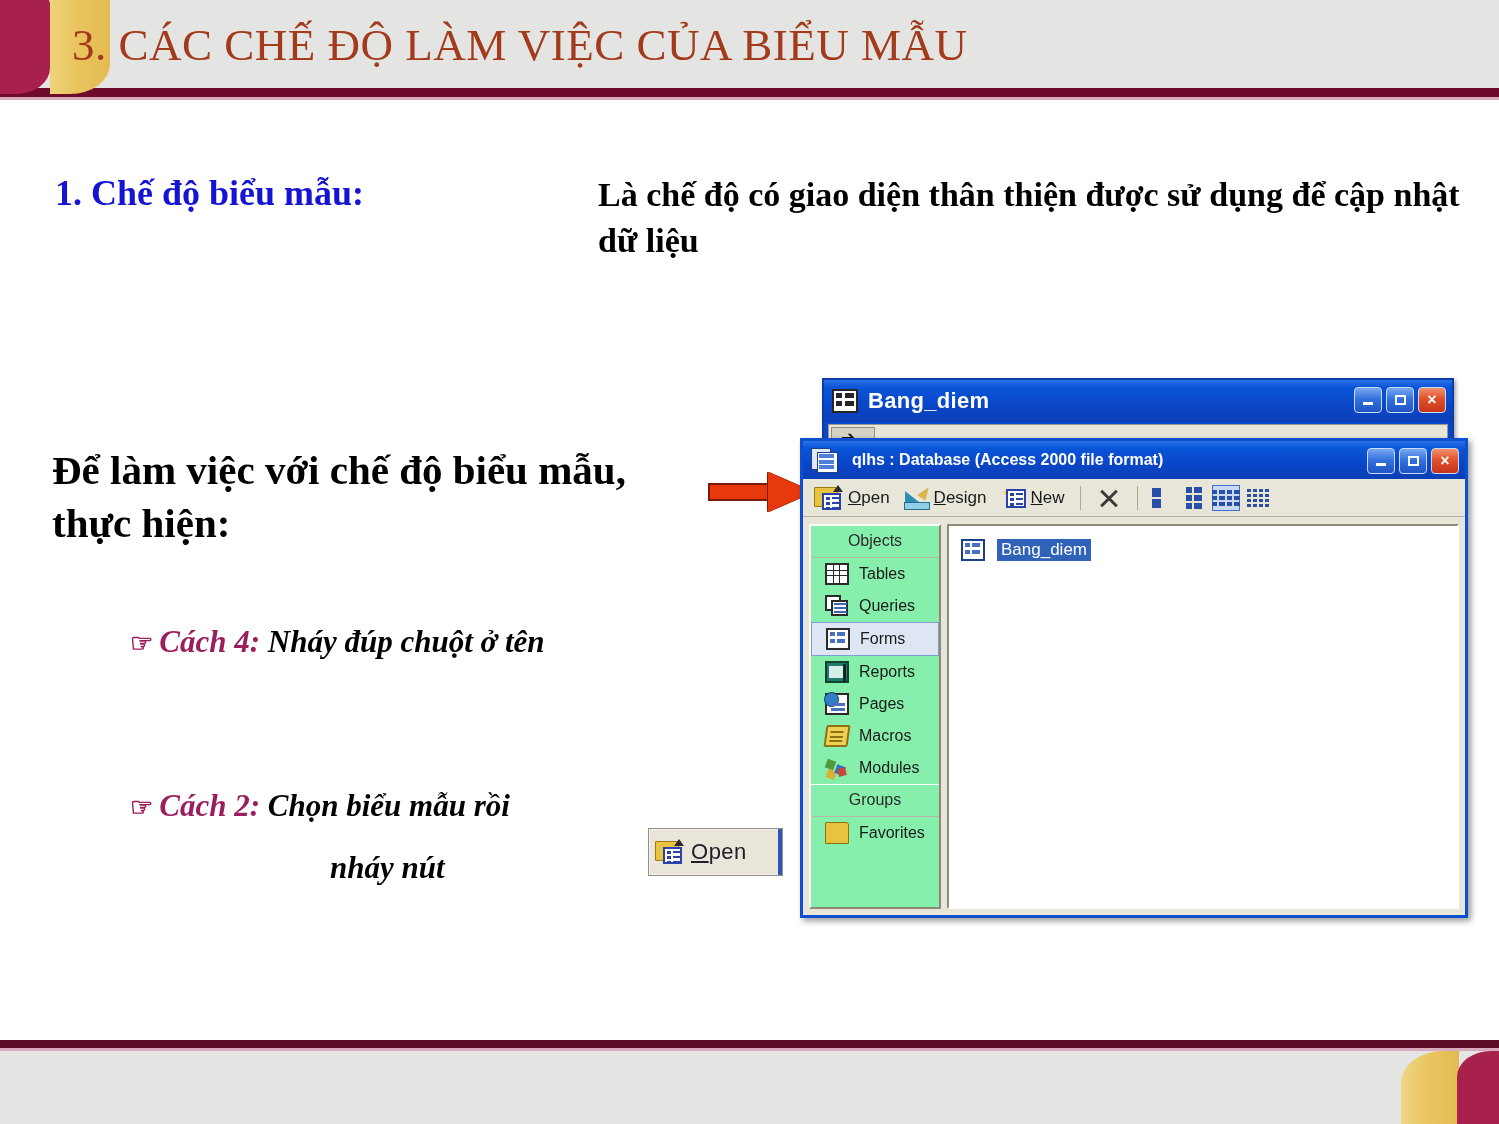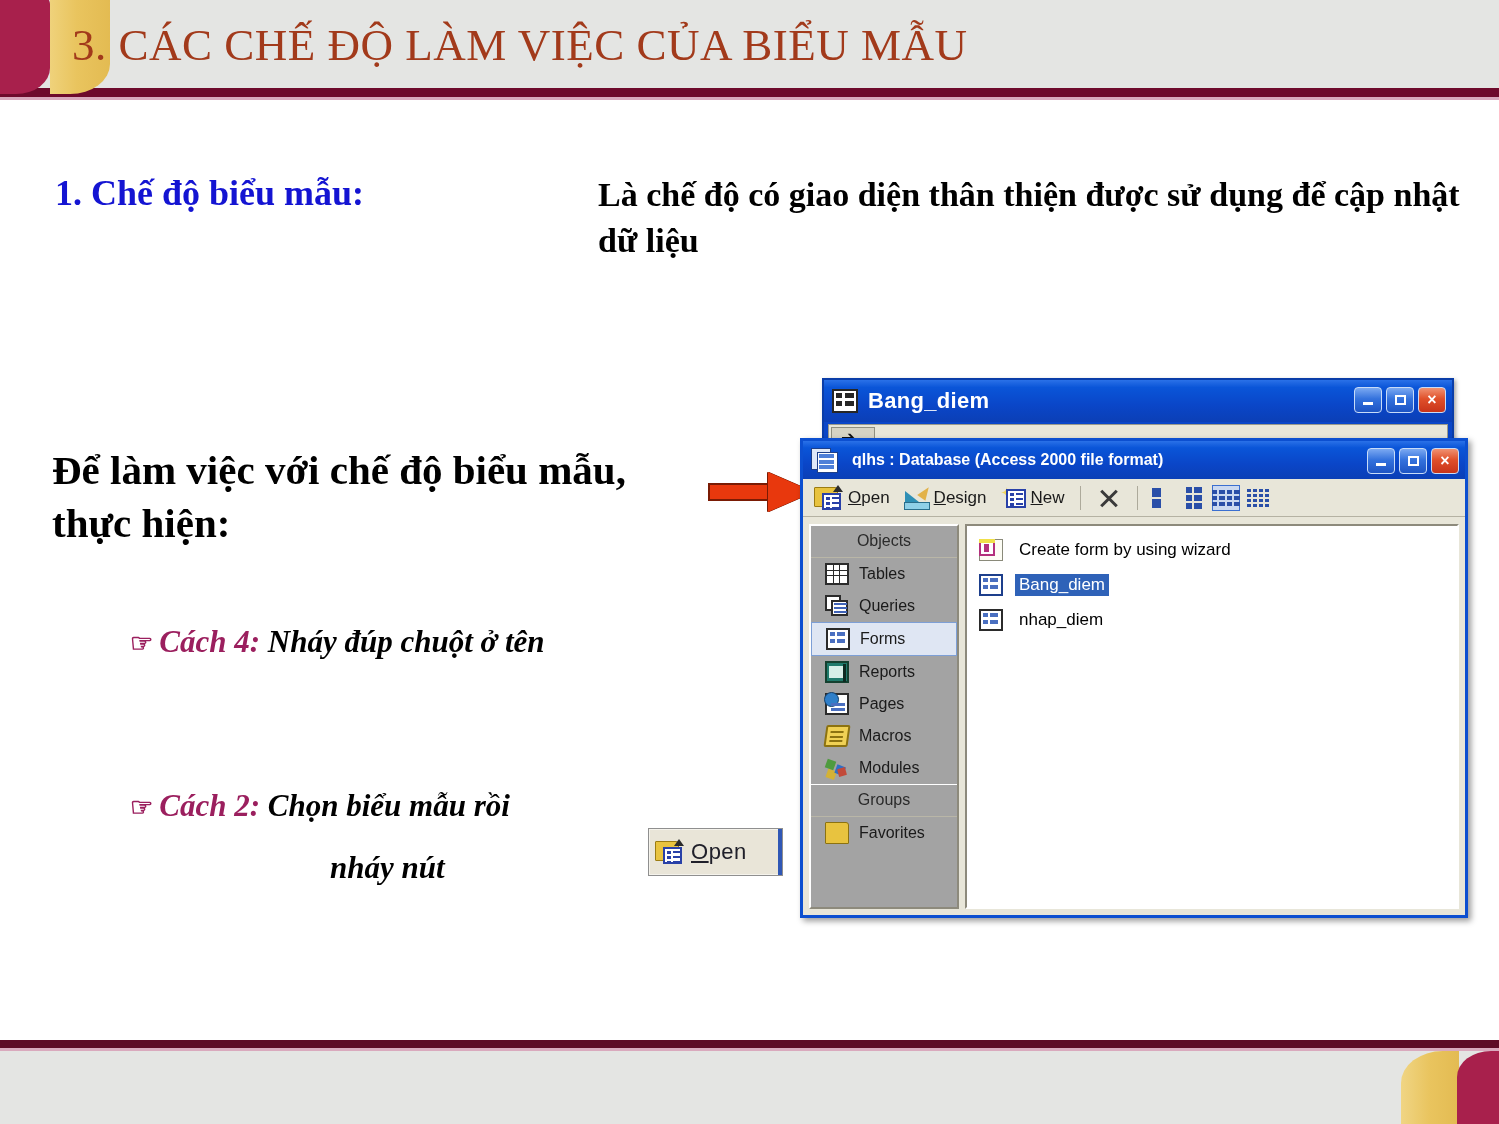--- a/index.html
+++ b/index.html
@@ -293,21 +293,21 @@
   .vb-grid{display:grid;gap:2px;}
   .vb-cell{background:#2a4fa8;}
 
   #qlhs-content{
     position:absolute;left:0;right:0;top:77px;bottom:0;display:flex;
     background:#e8e6d9;padding:6px;box-sizing:border-box;gap:6px;
   }
 
   
   #objects-panel{
-    width:150px;flex:none;background:#a3a3a3;
+    width:132px;flex:none;background:#86efac;
     border:2px solid;border-color:#ffffff #8d8a7c #8d8a7c #ffffff;
     display:flex;flex-direction:column;box-sizing:border-box;
   }
   .panel-header{
     text-align:center;font-family:"Liberation Sans", sans-serif;font-size:16px;color:#2b2b2b;
     padding:6px 0 7px;border-bottom:1px solid #b9b6a7;
   }
   .panel-header.groups{border-top:1px solid #ffffff;border-bottom:1px solid #b9b6a7;margin-top:auto;}
   .obj-item{
     display:flex;align-items:center;gap:10px;padding:5px 6px 5px 14px;
@@ -591,33 +591,23 @@
 
         <div class="panel-header groups">Groups</div>
         <div class="obj-item">
           <span class="obj-icon ic-favorites"></span>
           <span>Favorites</span>
         </div>
         <div style="flex:1;"></div>
       </div>
 
       <div id="forms-list">
-        <div class="list-row">
-          <span class="list-icon ic-newform">
-              <i class="capstripe"></i>
-            </span>
-          <span class="list-label">Create form by using wizard</span>
-        </div>
         <div class="list-row selected">
           <span class="list-icon ic-formitem sel"></span>
           <span class="list-label">Bang_diem</span>
-        </div>
-        <div class="list-row">
-          <span class="list-icon ic-formitem"></span>
-          <span class="list-label">nhap_diem</span>
         </div>
 
       </div>
 
     </div>
   </div>
 </div>
 
 <div id="footer-rule"></div>
 <div id="footer-rule-2"></div>

